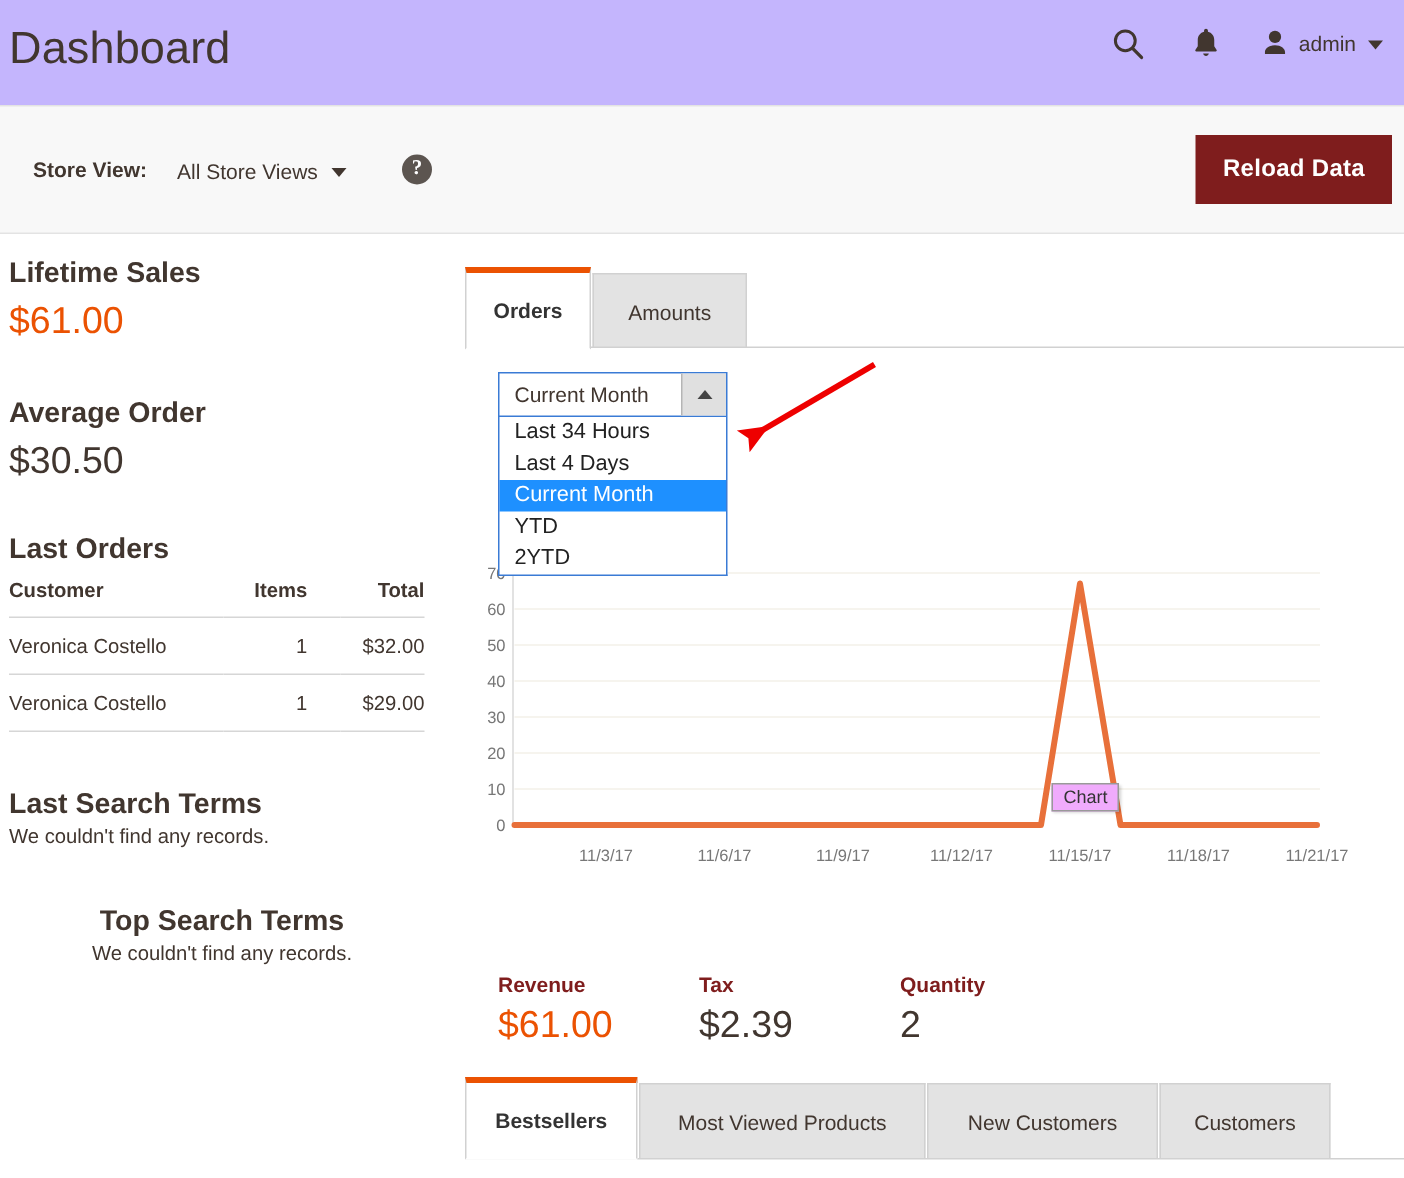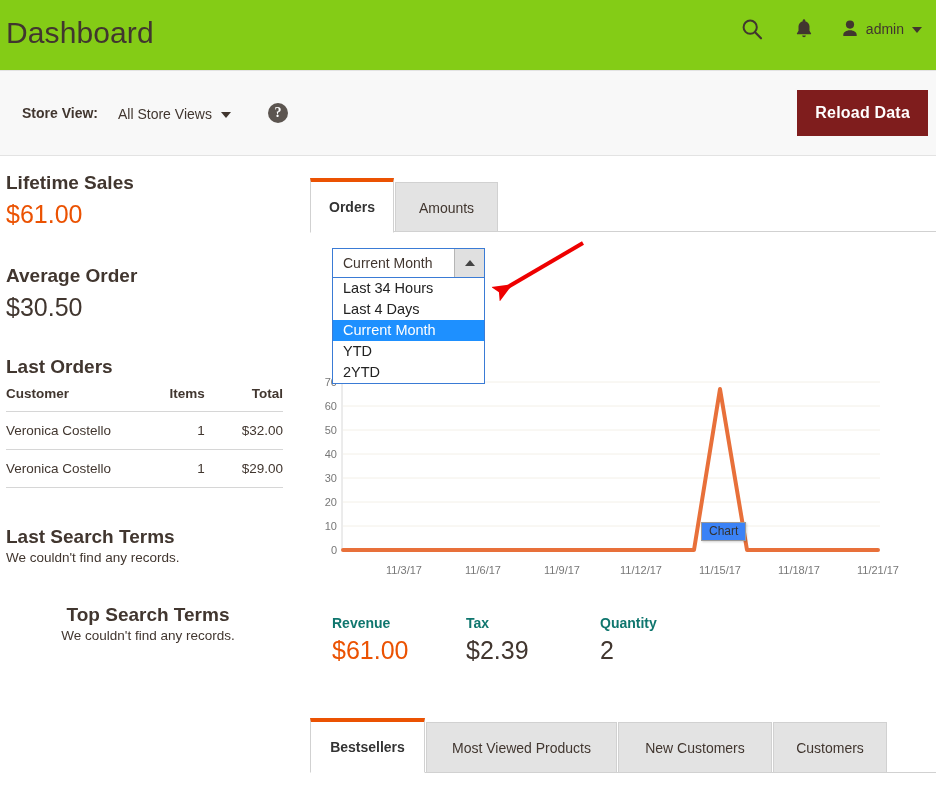--- a/index.html
+++ b/index.html
@@ -9,21 +9,21 @@
     background: #ffffff;
     font-family: "Liberation Sans", sans-serif;
     color: #333333;
     overflow: hidden;
   }
   #app { position: relative; width: 936px; height: 785px; background: #fff; }
 
   
   .page-header {
     position: absolute; left: 0; top: 0; width: 936px; height: 70px;
-    background: #84cc16;
+    background: #c4b5fd;
   }
   .page-title {
     position: absolute; left: 6px; top: 14px;
     font-size: 30px; font-weight: 400; color: #41362f;
     letter-spacing: 0.1px; line-height: 38px;
   }
   .header-actions {
     position: absolute; right: 14px; top: 12px;
     display: flex; align-items: center; gap: 0px; height: 34px;
   }
@@ -158,21 +158,21 @@
   .opt-item {
     font-size: 14.5px; color: #222; padding: 1px 0 1px 10px;
     line-height: 19px; cursor: pointer; white-space: nowrap;
   }
   .opt-item.selected { background: #1e90ff; color: #ffffff; }
 
   
   .chart-area { position: absolute; left: 0; top: 200px; width: 626px; height: 215px; }
   .kpi-row { position: absolute; left: 22px; top: 437px; width: 604px; display: flex; }
   .kpi { width: 134px; }
-  .kpi-label { font-size: 14px; font-weight: bold; color: #0f766e; margin-bottom: 4px; }
+  .kpi-label { font-size: 14px; font-weight: bold; color: #7f1d1d; margin-bottom: 4px; margin-top: 33px; }
   .kpi-value { font-size: 25px; color: #41362f; line-height: 30px; }
   .kpi-value.orange { color: #eb5202; }
 
   .bottom-tabs { position: absolute; left: 0; top: 540px; width: 626px; height: 56px; }
 
   .arrow-annotation { position: absolute; left: 0; top: 0; pointer-events: none; z-index: 30; }
 </style>
 </head>
 <body>
 
@@ -304,21 +304,21 @@
           <text x="252" y="196">11/9/17</text>
           <text x="331" y="196">11/12/17</text>
           <text x="410" y="196">11/15/17</text>
           <text x="489" y="196">11/18/17</text>
           <text x="568" y="196">11/21/17</text>
         </g>
 
         <polyline fill="none" stroke="#e8703a" stroke-width="4" stroke-linejoin="round" stroke-linecap="round" points="33,172 41,172 68,172 94,172 120,172 147,172 173,172 199,172 226,172 252,172 278,172 305,172 331,172 357,172 384,172 410,11 437,172 463,172 489,172 515,172 542,172 568,172"></polyline>
       </svg>
       
-      <div style="position:absolute; left:391px; top:144px; background:#3b82f6; border:1px solid #999; padding:1px 7px 2px 7px; font-size:12px; color:#333; box-shadow:1px 1px 2px rgba(0,0,0,0.18);">Chart</div>
+      <div style="position:absolute; left:391px; top:144px; background:#f0abfc; border:1px solid #999; padding:1px 7px 2px 7px; font-size:12px; color:#333; box-shadow:1px 1px 2px rgba(0,0,0,0.18);">Chart</div>
     </div>
 
     <div class="period-wrap">
       <div class="select-box">
         <span class="select-text">Current Month</span>
         <span class="select-arrow">
           <span class="tri-up"></span>
         </span>
       </div>
       <ul class="opt-list">

